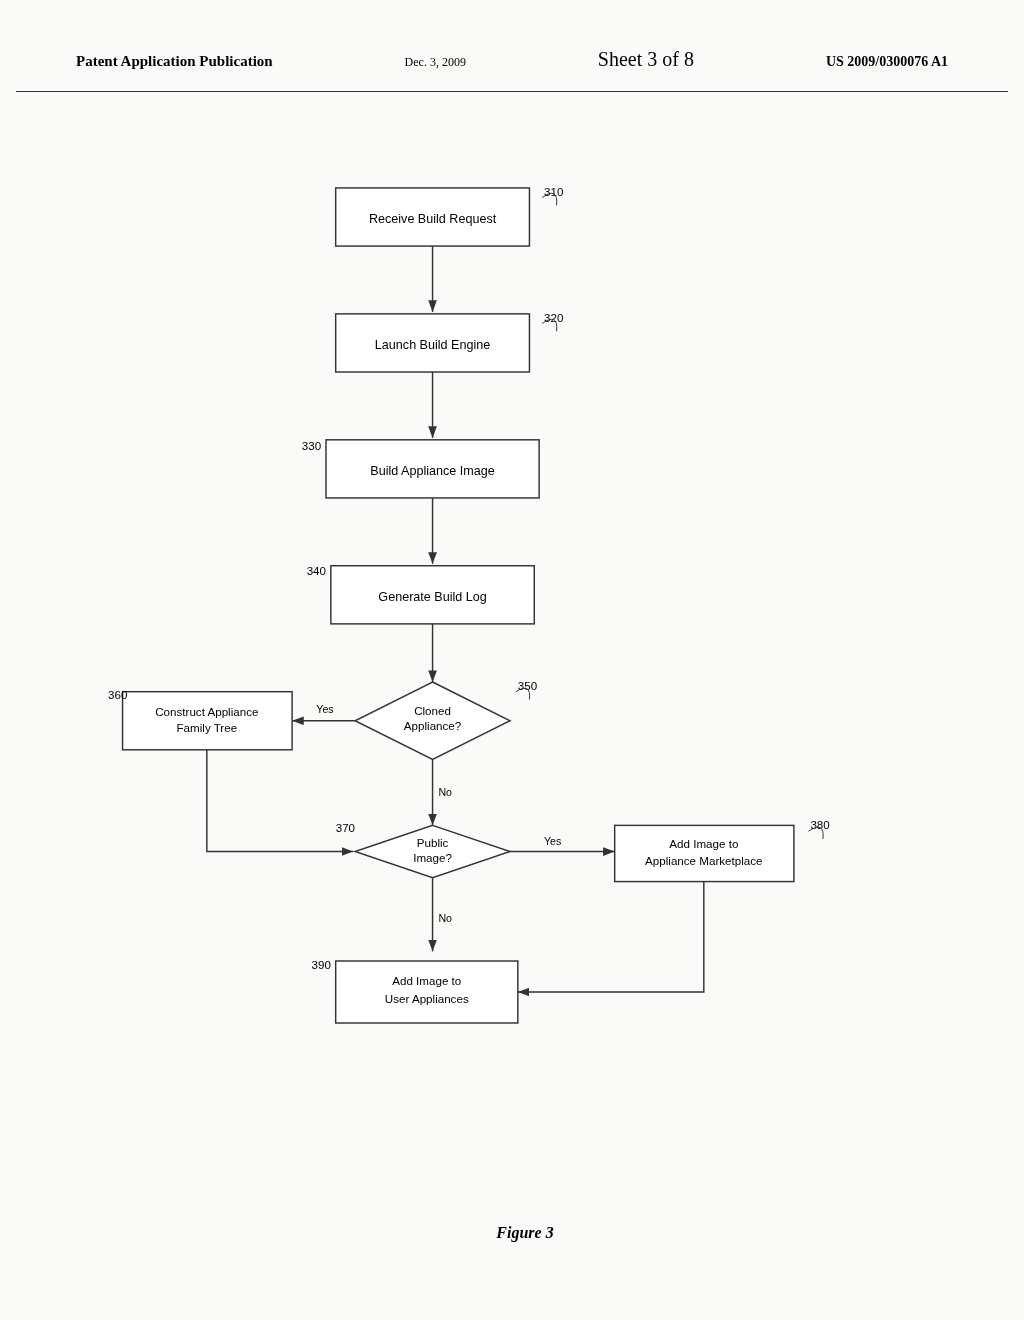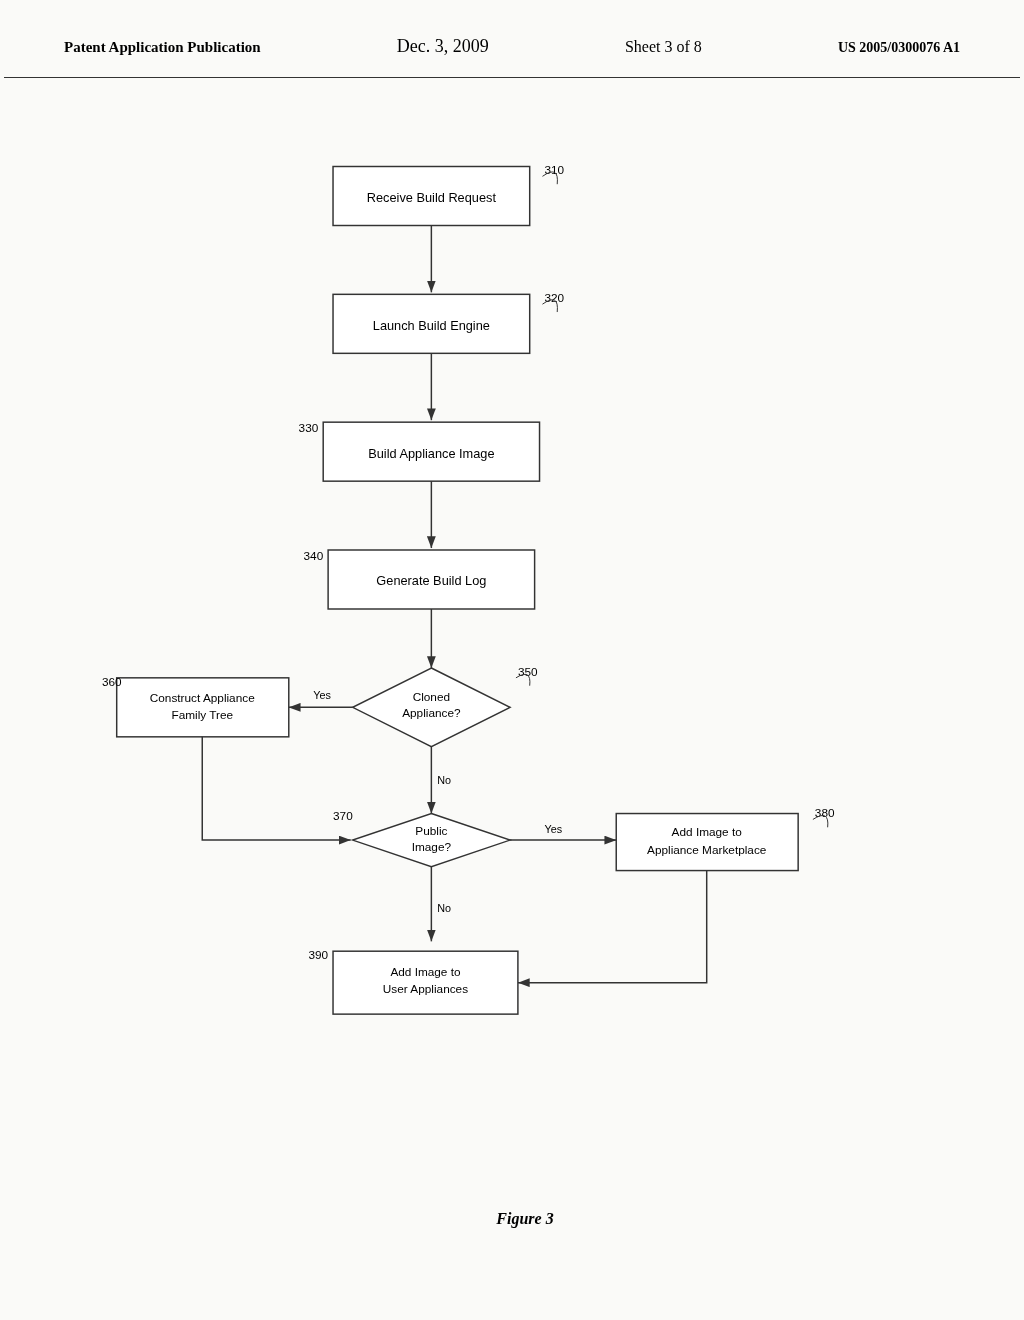--- a/index.html
+++ b/index.html
@@ -11,44 +11,44 @@
       min-height: 1320px;
       position: relative;
       overflow-x: hidden;
     }
 
     .page {
       width: 1024px;
       min-height: 1320px;
       background: #fafaf8;
       position: relative;
-      padding: 4px;
+      padding: 16px;
     }
 
     
     .header {
       display: flex;
       align-items: baseline;
       justify-content: space-between;
       padding: 32px 60px 20px 60px;
       border-bottom: 1px solid #333;
       font-size: 14px;
     }
 
     .header-title {
       font-weight: bold;
       font-size: 15px;
     }
 
     .header-date {
-      font-size: 18px;
+      font-size: 12px;
     }
 
     .header-sheet {
-      font-size: 16px;
+      font-size: 20px;
     }
 
     .header-patent {
       font-size: 14px;
       font-weight: bold;
     }
 
     
     .flowchart-container {
       position: relative;
@@ -78,21 +78,21 @@
   </style>
 </head>
 <body>
 
 <div class="page">
 
   <div class="header">
     <span class="header-title">Patent Application Publication</span>
     <span class="header-date">Dec. 3, 2009</span>
     <span class="header-sheet">Sheet 3 of 8</span>
-    <span class="header-patent">US 2005/0300076 A1</span>
+    <span class="header-patent">US 2009/0300076 A1</span>
   </div>
 
   <div class="flowchart-container">
     <svg class="flowchart" viewBox="0 0 1024 1200">
 
       <defs>
         <marker id="arrowhead" markerWidth="8" markerHeight="6" refX="8" refY="3" orient="auto">
           <polygon points="0 0, 8 3, 0 6" fill="#333"></polygon>
         </marker>
       </defs>

